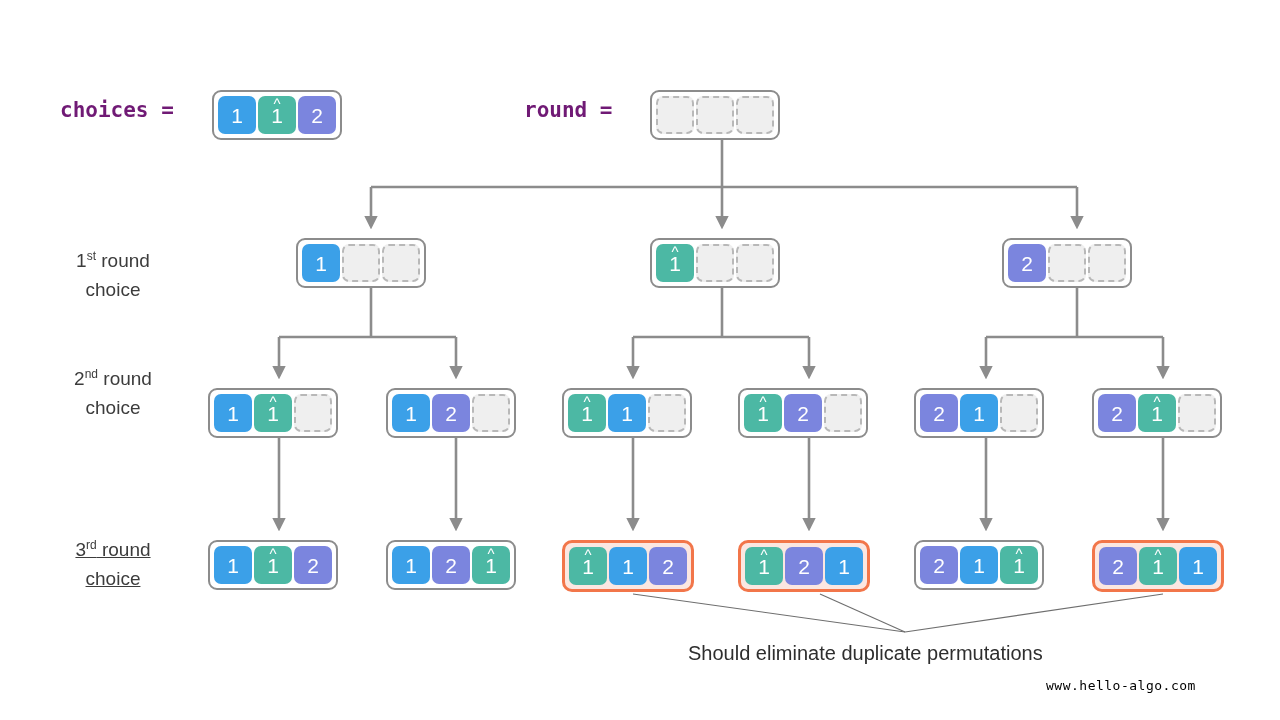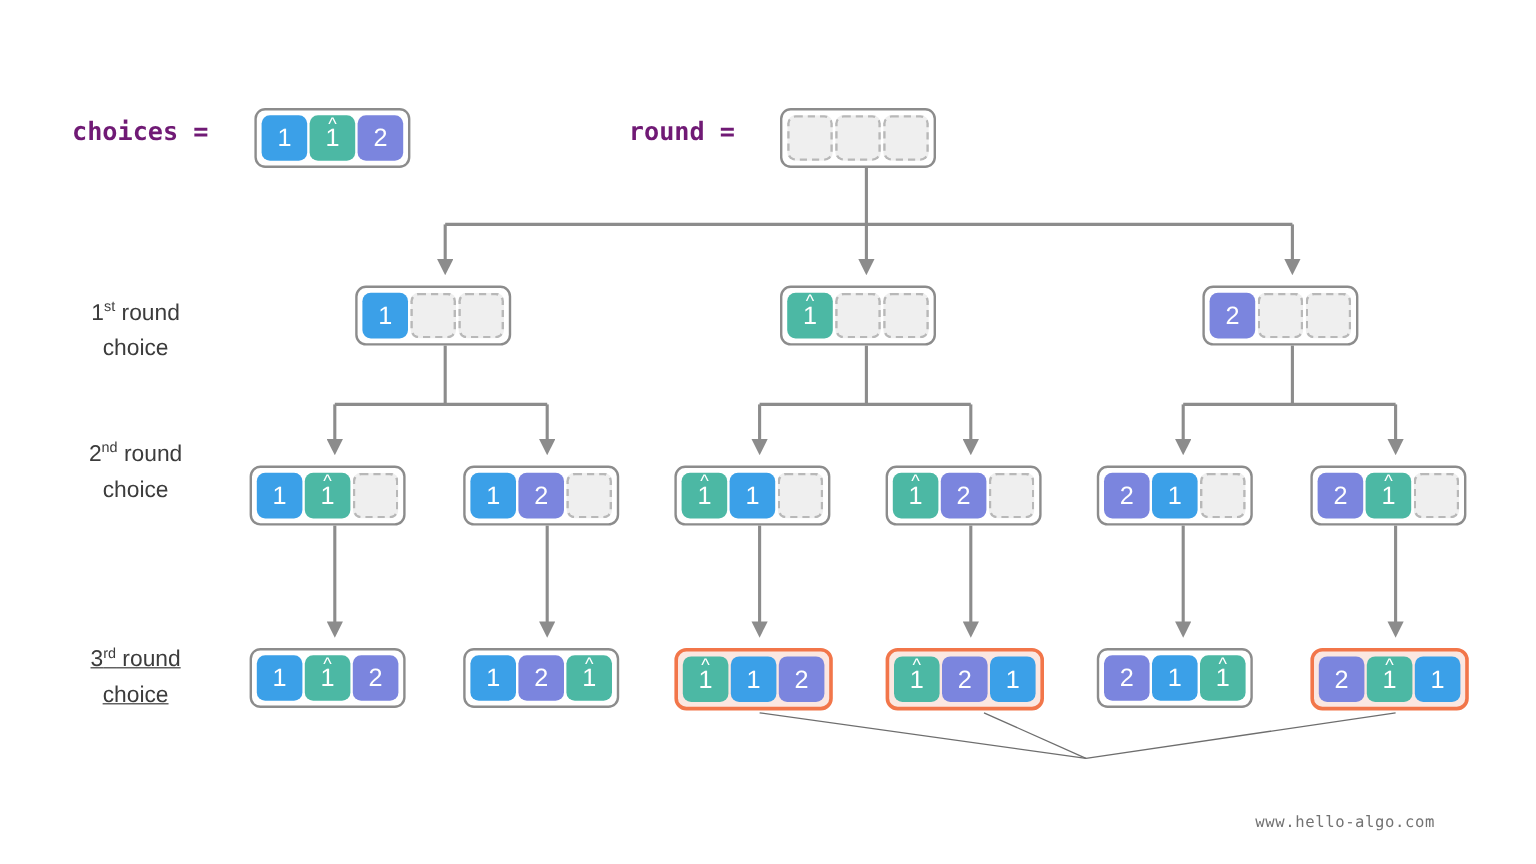--- a/index.html
+++ b/index.html
@@ -70,21 +70,21 @@
     font-family:"Liberation Sans", sans-serif;
   }
   .round-label sup{font-size:12px;vertical-align:super;}
 
   
   .caption{
     position:absolute;font-size:20px;color:#2e2e2e;
     font-family:"Liberation Sans", sans-serif;white-space:nowrap;
   }
   .watermark{
-    position:absolute;font-size:13px;color:#737373;
+    position:absolute;font-size:13px;color:#000000;
     font-family:"DejaVu Sans Mono","Liberation Mono",monospace;
     letter-spacing:.5px;white-space:nowrap;
   }
 </style>
 </head>
 <body>
 
 <div id="stage">
 
   <svg id="wires" viewBox="0 0 1280 720" xmlns="http://www.w3.org/2000/svg">
@@ -303,15 +303,16 @@
         </div>
         <div class="cell teal">
           <span class="hat"><span class="acc">^</span><span>1</span></span>
         </div>
         <div class="cell blue">
           <span>1</span>
         </div>
       </div>
     </div>
 
+  <div class="caption" style="left:688px;top:642px;">Should eliminate duplicate permutations</div>
   <div class="watermark" style="left:1046px;top:678px;">www.hello-algo.com</div>
 
 </div>
 
 </body></html>

